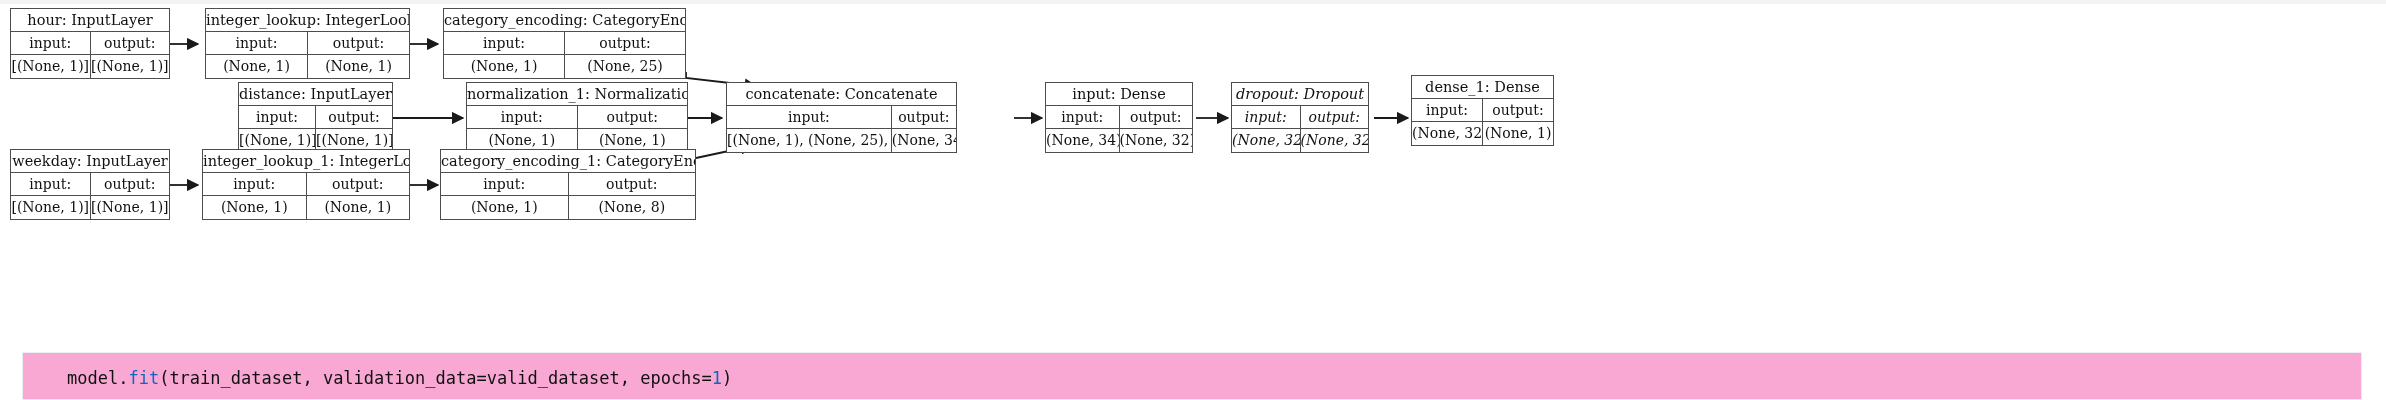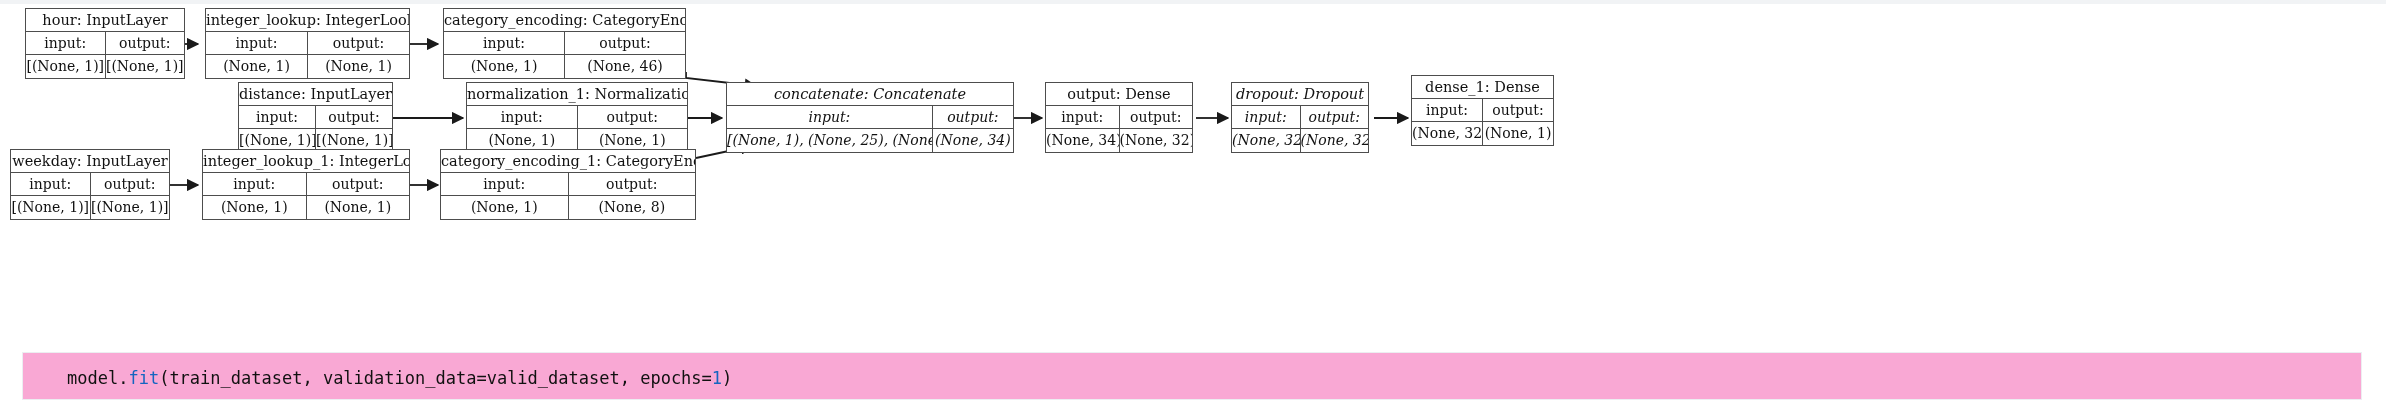--- a/index.html
+++ b/index.html
@@ -127,21 +127,21 @@
       <path d="M 1374 118 L 1408 118"></path>
 
       <path d="M 170 185 L 198 185"></path>
       <path d="M 410 185 L 438 185"></path>
 
       <path d="M 686 72 L 686 78 L 756 86"></path>
       <path d="M 696 158 L 752 146"></path>
     </g>
   </svg>
 
-  <div class="node" style="left:25px; top:8px; width:160px;justify-content:space-between;">
+  <div class="node" style="left:10px; top:8px; width:160px;justify-content:space-between;">
     <div class="title">hour: InputLayer</div>
     <div class="row mid">
       <div class="cell">input:</div>
       <div class="cell">output:</div>
     </div>
     <div class="row">
       <div class="cell">[(None, 1)]</div>
       <div class="cell">[(None, 1)]</div>
     </div>
   </div>
@@ -159,21 +159,21 @@
   </div>
 
   <div class="node" style="left:443px; top:8px; width:243px;">
     <div class="title">category_encoding: CategoryEncoding</div>
     <div class="row mid">
       <div class="cell">input:</div>
       <div class="cell">output:</div>
     </div>
     <div class="row">
       <div class="cell">(None, 1)</div>
-      <div class="cell">(None, 46)</div>
+      <div class="cell">(None, 25)</div>
     </div>
   </div>
 
   <div class="node" style="left:238px; top:82px; width:155px;">
     <div class="title">distance: InputLayer</div>
     <div class="row mid">
       <div class="cell">input:</div>
       <div class="cell">output:</div>
     </div>
     <div class="row">
@@ -187,34 +187,34 @@
     <div class="row mid">
       <div class="cell">input:</div>
       <div class="cell">output:</div>
     </div>
     <div class="row">
       <div class="cell">(None, 1)</div>
       <div class="cell">(None, 1)</div>
     </div>
   </div>
 
-  <div class="node wide-in" style="left:726px; top:82px; width:288px;font-style:italic;">
+  <div class="node wide-in" style="left:726px; top:82px; width:231px;">
     <div class="title">concatenate: Concatenate</div>
     <div class="row mid">
       <div class="cell">input:</div>
       <div class="cell">output:</div>
     </div>
     <div class="row">
       <div class="cell">[(None, 1), (None, 25), (None, 8)]</div>
       <div class="cell">(None, 34)</div>
     </div>
   </div>
 
   <div class="node" style="left:1045px; top:82px; width:148px;">
-    <div class="title">output: Dense</div>
+    <div class="title">input: Dense</div>
     <div class="row mid">
       <div class="cell">input:</div>
       <div class="cell">output:</div>
     </div>
     <div class="row">
       <div class="cell">(None, 34)</div>
       <div class="cell">(None, 32)</div>
     </div>
   </div>
 

